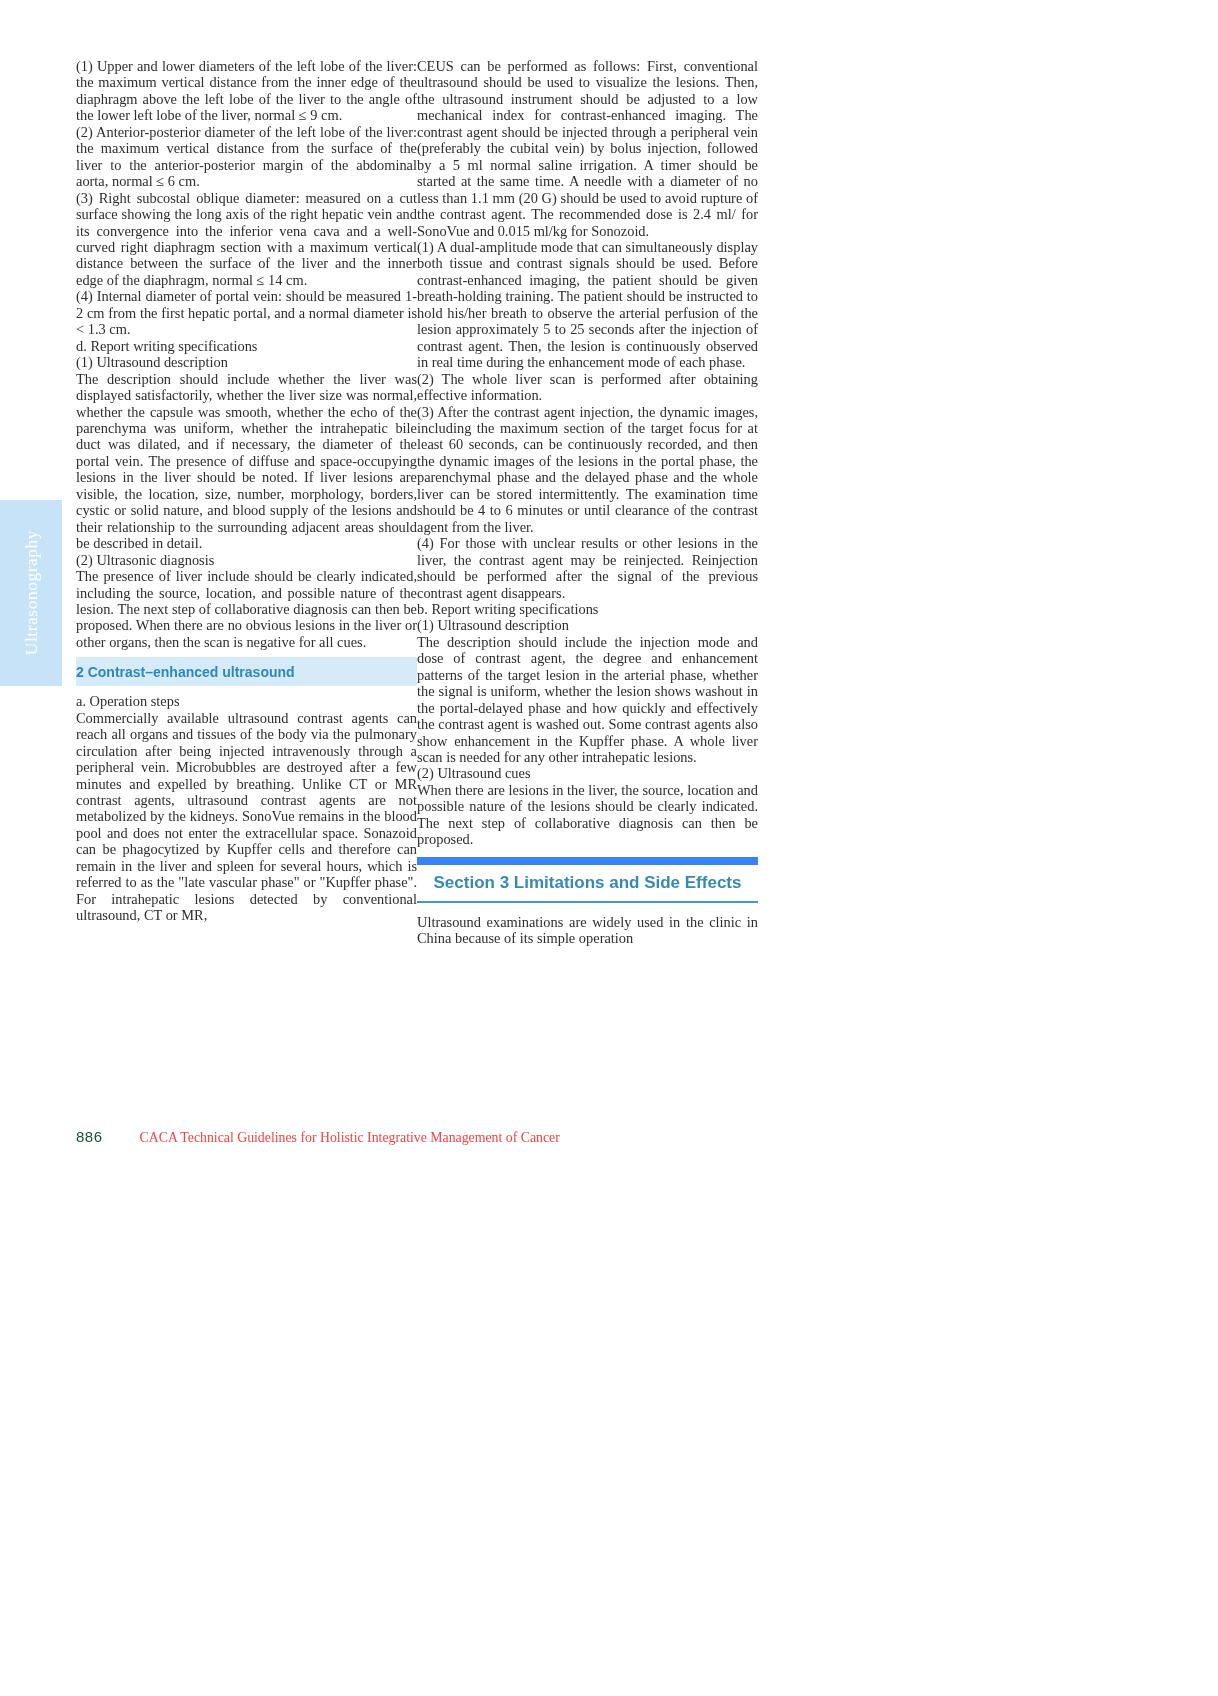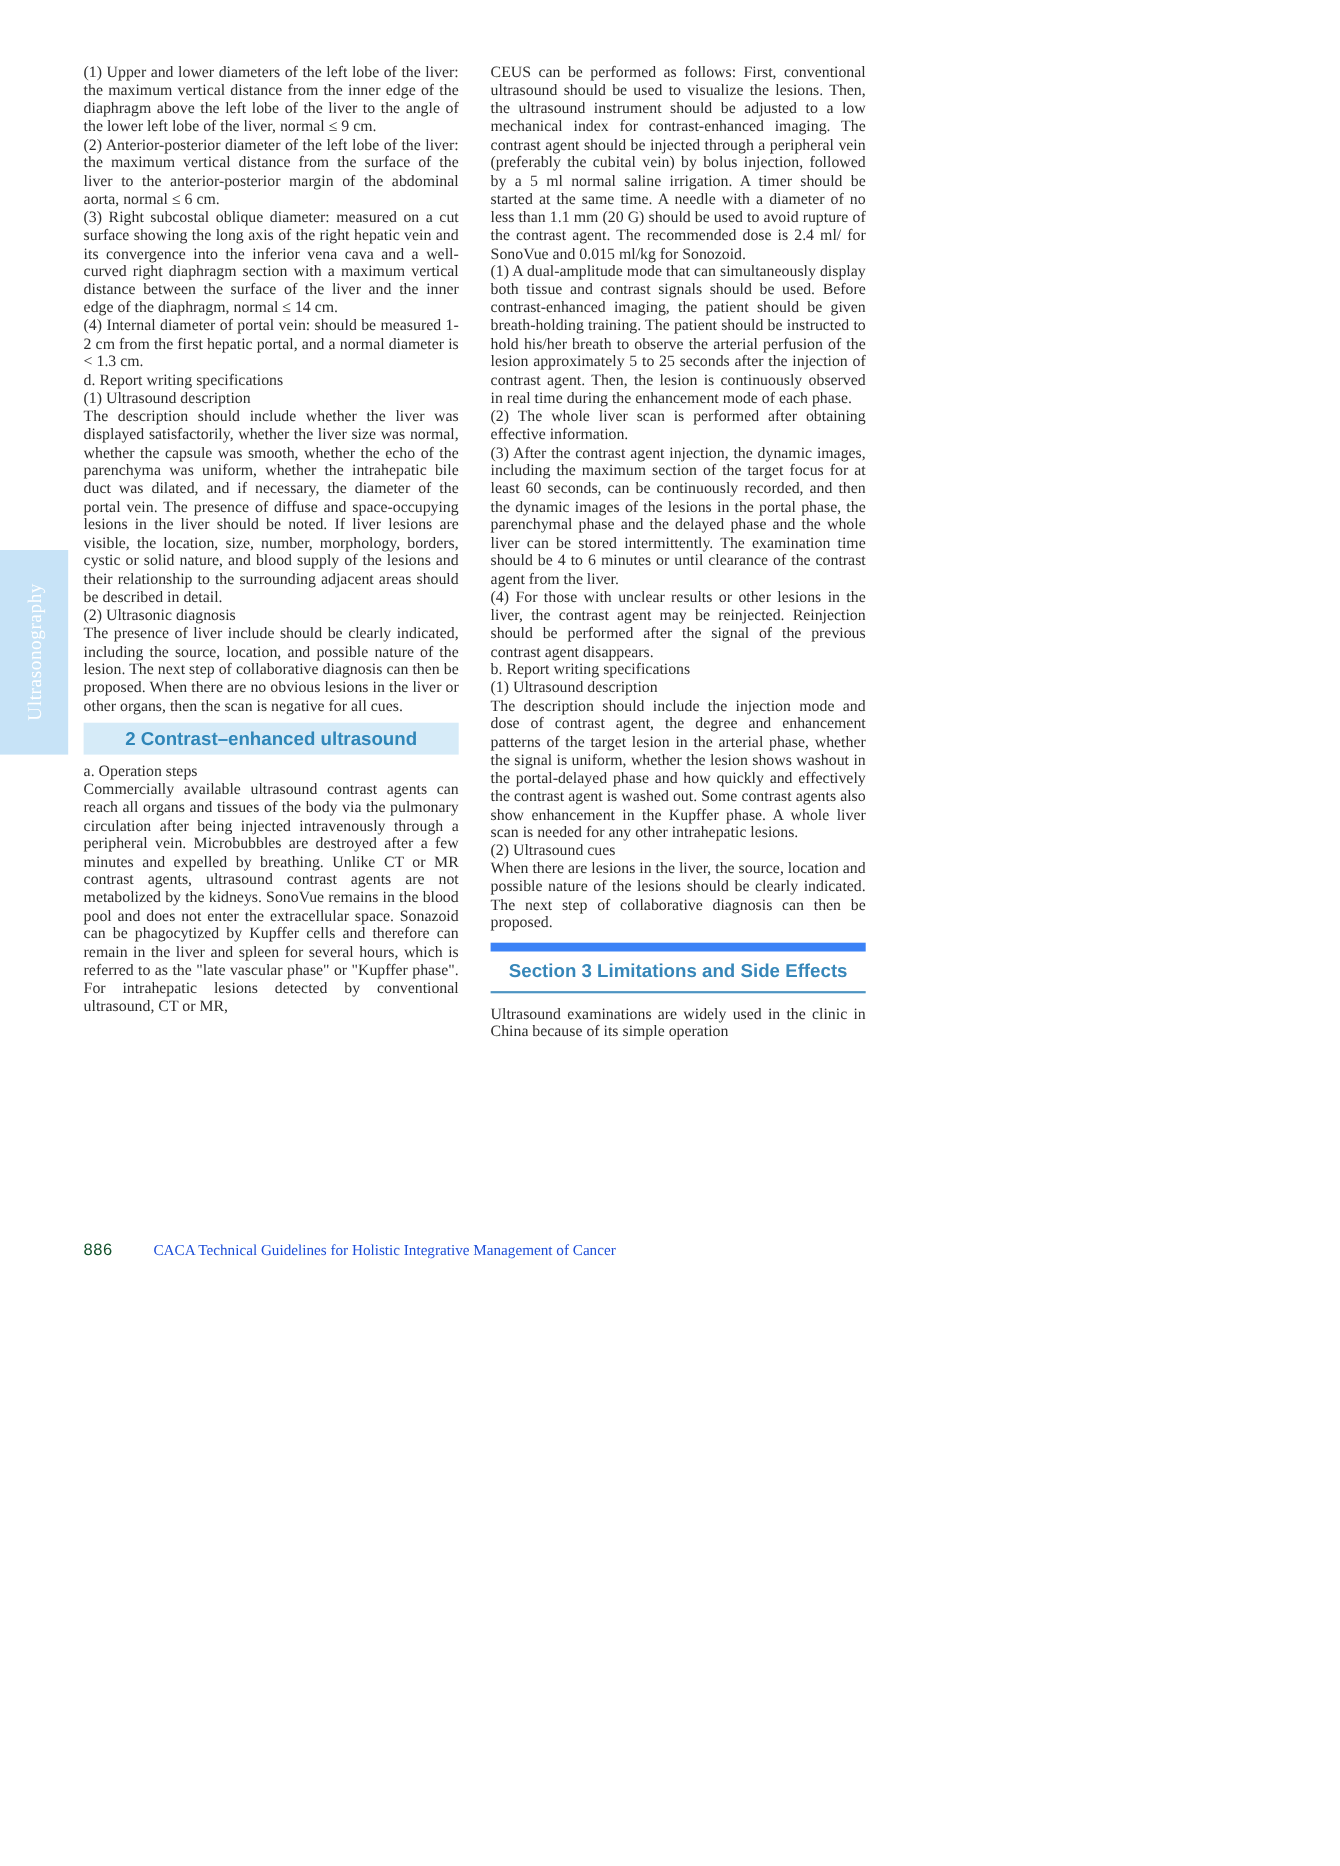--- a/index.html
+++ b/index.html
@@ -29,41 +29,39 @@
     font-family:"Liberation Serif", serif;
     font-size:17.5px;
     letter-spacing:0.5px;
     white-space:nowrap;
   }
   .content{
     position:absolute;
     left:76px;
     top:58px;
     display:flex;
-    gap:29px;
   }
   .col{
     width:341px;
     color:#2d2d2d;
     font-size:14.4px;
     line-height:16.45px;
     text-align:justify;
   }
   .col p{
     margin:0;
     text-align:justify;
   }
   .h-box{
     background:#d6ebf8;
     color:#2f86b8;
     font-family:"Liberation Sans", sans-serif;
     font-weight:bold;
-    font-size:17px;
+    font-size:14px;
     line-height:18px;
-    text-align:center;
     padding:6px 0 5px 0;
     margin:7px 0 7px 0;
   }
   .h-section{
     border-top:8px solid #3b82f6;
     border-bottom:2px solid #4d94c3;
     color:#3787b9;
     font-family:"Liberation Sans", sans-serif;
     font-weight:bold;
     font-size:17px;
@@ -82,21 +80,21 @@
   .page-num{
     font-family:"Liberation Sans", sans-serif;
     font-size:15px;
     color:#14532d;
     letter-spacing:0.5px;
   }
   .footer-title{
     margin-left:37px;
     font-family:"Liberation Serif", serif;
     font-size:13.8px;
-    color:#1d4ed8;
+    color:#ef4444;
   }
 </style>
 </head>
 <body>
 
 <div class="page">
 
   <div class="side-tab">
     <span class="side-tab-label">Ultrasonography</span>
   </div>

